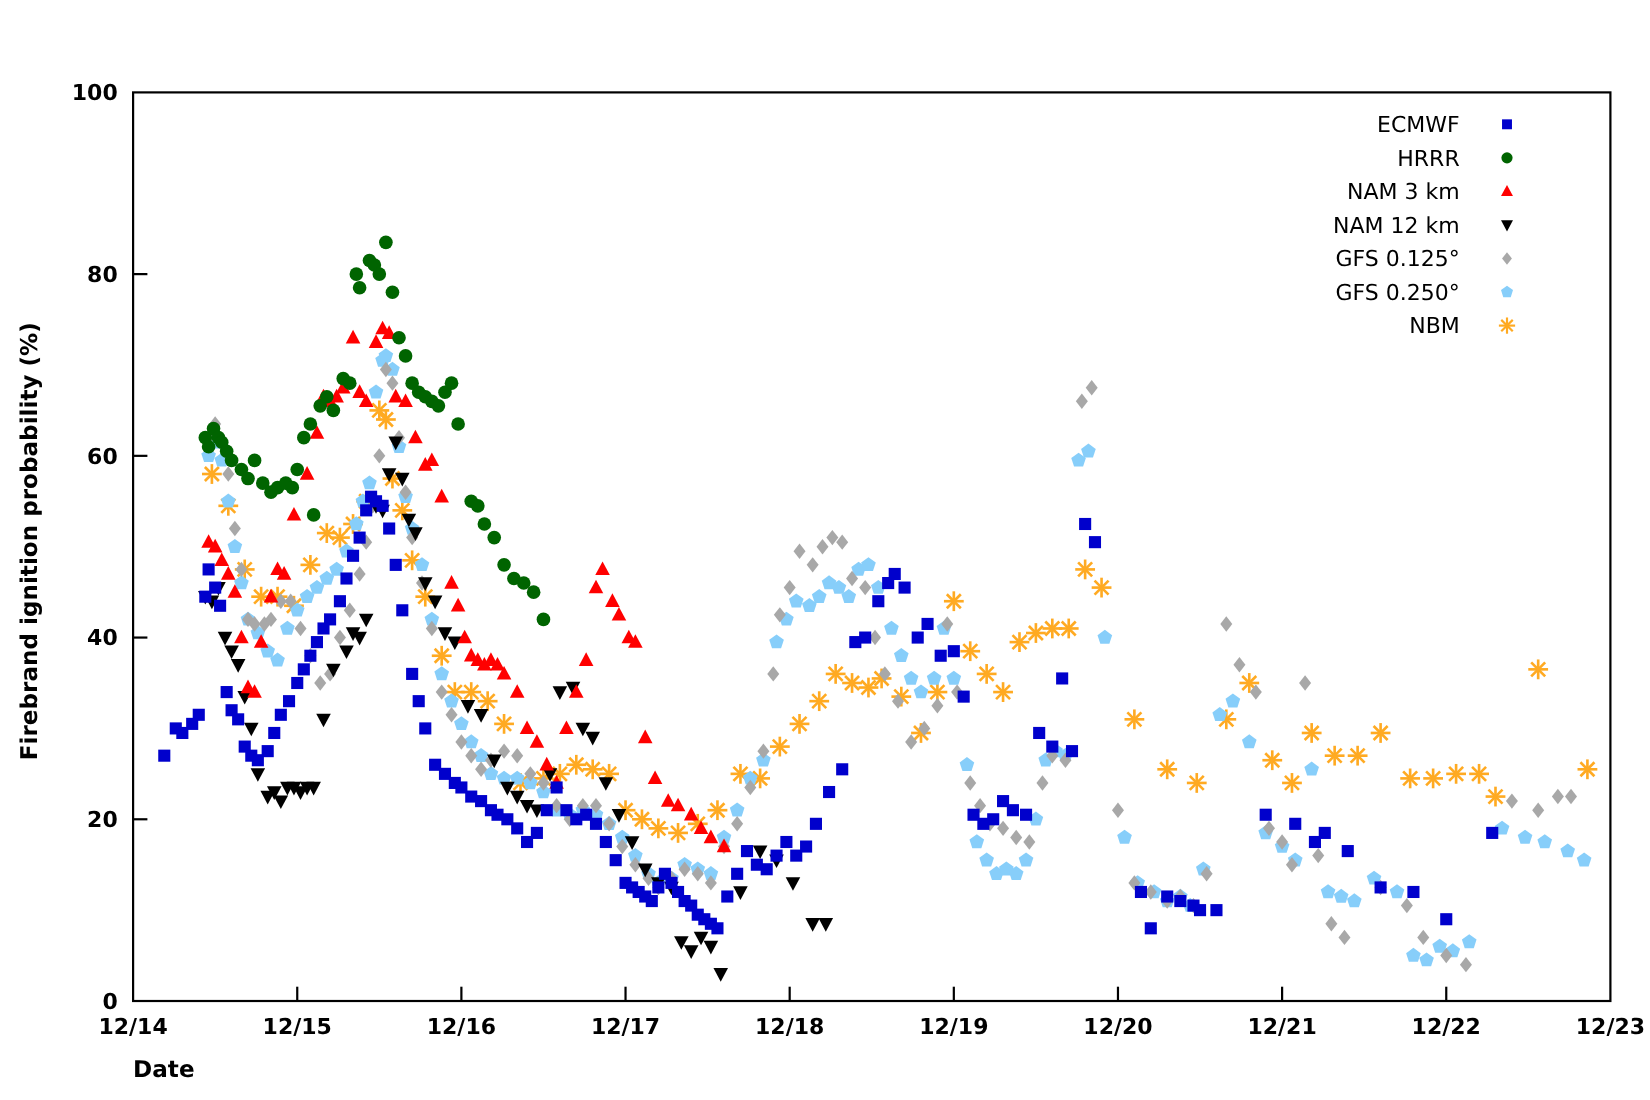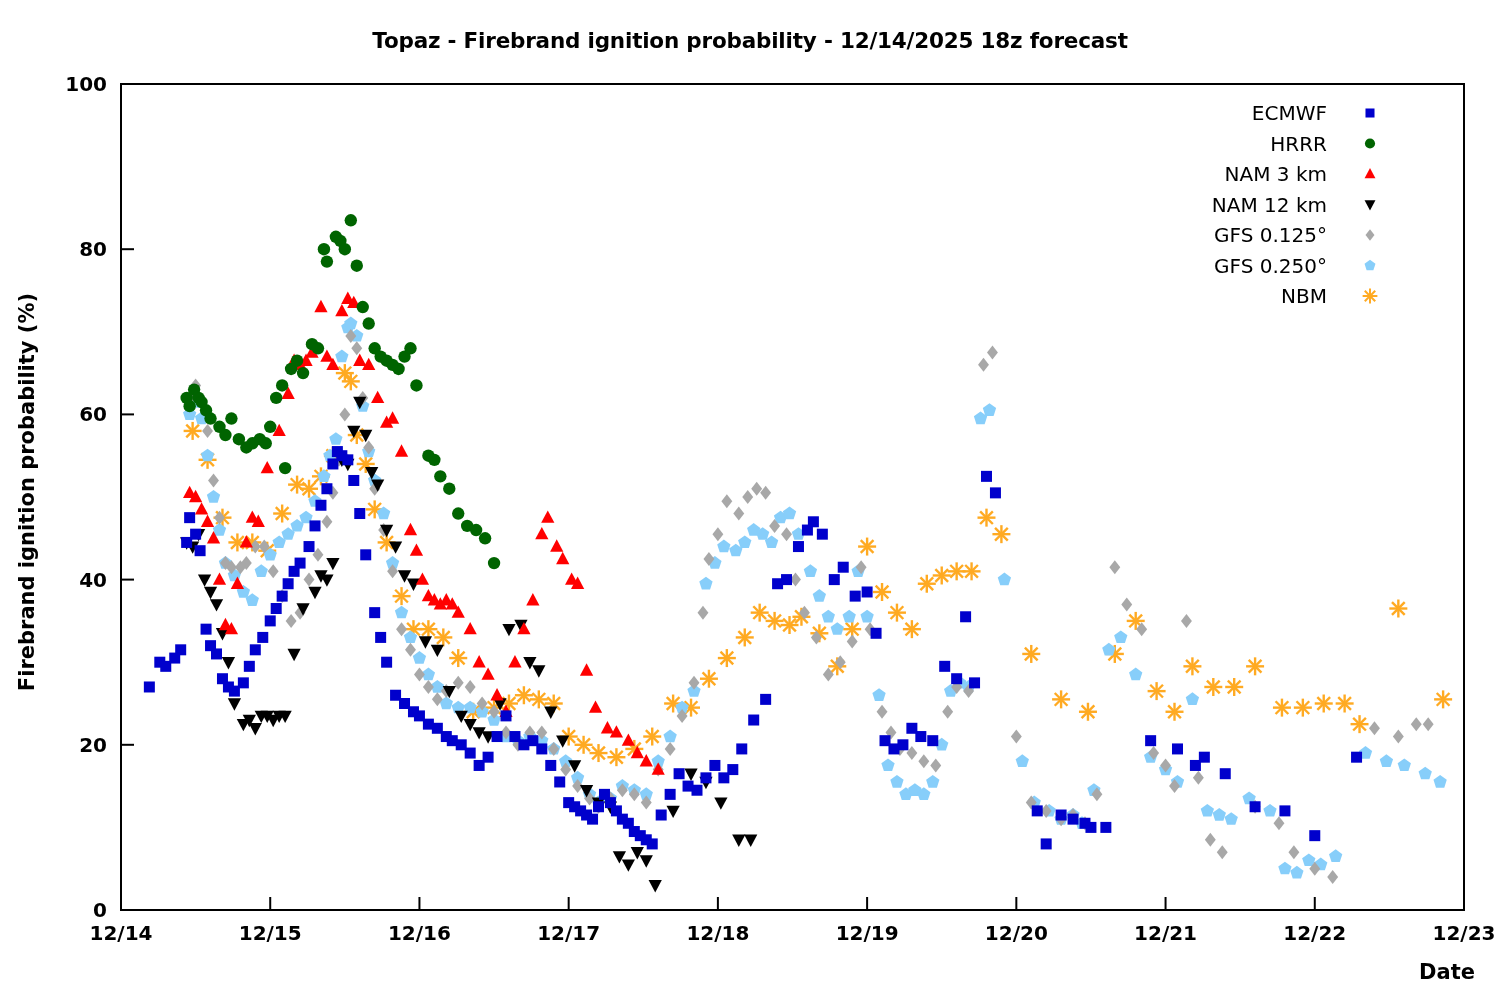--- a/index.html
+++ b/index.html
@@ -43,24 +43,24 @@
     transform: rotate(-90deg);
     transform-origin: center center;
     font-family: "DejaVu Sans", sans-serif;
     font-weight: bold;
     font-size: 21px;
     color: #000000;
     white-space: nowrap;
   }
   .xlabel {
     position: absolute;
-    left: 132px;
+    left: 121px;
     top: 960px;
     width: 1343px;
-    text-align: right;
+    text-align: left;
     font-family: "DejaVu Sans", sans-serif;
     font-weight: bold;
     font-size: 21px;
     color: #000000;
   }
   svg.plot {
     position: absolute;
     left: 0;
     top: 0;
   }
@@ -80,21 +80,20 @@
     font-family: "DejaVu Sans", sans-serif;
     font-size: 20px;
     fill: #000000;
   }
 </style>
 </head>
 <body>
 
 <div id="root">
 
-  <div class="chart-title">Topaz - Firebrand ignition probability - 12/14/2025 18z forecast</div>
 
   <div class="ylabel">Firebrand ignition probability (%)</div>
 
   <div class="xlabel">Date</div>
 
   <svg class="plot" id="plot-svg" width="1500" height="1000">
       <rect x="121" y="84" width="1343" height="826" fill="none" stroke="#000" stroke-width="2"></rect>
       <text x="107" y="917" text-anchor="end" class="ytick-label">0</text>
       <line x1="121" y1="744.8" x2="134" y2="744.8" stroke="#000" stroke-width="2"></line>
       <text x="107" y="751.8" text-anchor="end" class="ytick-label">20</text>

